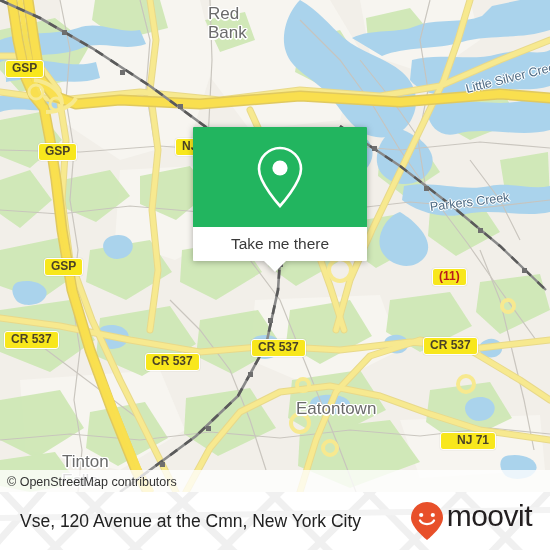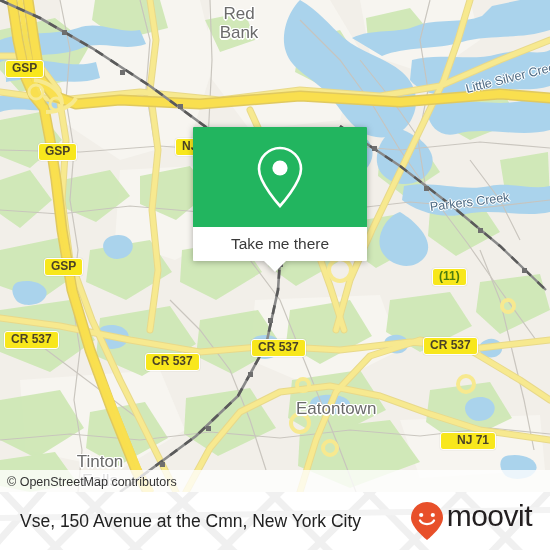--- a/index.html
+++ b/index.html
@@ -13,25 +13,25 @@
   .attrib-bar{position:absolute;left:0;bottom:0;width:550px;height:22px;
     background:rgba(255,255,255,0.78);}
   .attrib-text{position:absolute;left:7px;bottom:3px;font-size:12.5px;color:#333;
     font-family:"Liberation Sans",sans-serif;letter-spacing:0px;}
 
   
   .shield{position:absolute;background:#f8e71c;border:1.6px solid #fff;border-radius:3px;
     color:#4a4226;font-size:12px;font-weight:bold;padding:1px 6px 2px 6px;
     font-family:"Liberation Sans",sans-serif;white-space:nowrap;line-height:13px;
     box-shadow:0 0 0 0.5px rgba(0,0,0,0.06);}
-  .shield.paren{color:#4d7c0f;}
+  .shield.paren{color:#b91c1c;}
 
   
   .place{position:absolute;color:#6b6b6b;font-size:17px;font-family:"Liberation Sans",sans-serif;
-    text-align:center;line-height:19px;
+    text-align:left;line-height:19px;
     text-shadow:1.5px 0 0 #fff,-1.5px 0 0 #fff,0 1.5px 0 #fff,0 -1.5px 0 #fff,
                 1px 1px 0 #fff,-1px -1px 0 #fff,1px -1px 0 #fff,-1px 1px 0 #fff;}
   .water-label{position:absolute;color:#4f6b84;font-size:12.5px;
     font-family:"Liberation Sans",sans-serif;white-space:nowrap;
     text-shadow:1.2px 0 0 #fff,-1.2px 0 0 #fff,0 1.2px 0 #fff,0 -1.2px 0 #fff;}
 
   
   #popup{position:absolute;left:193px;top:127px;width:174px;}
   .popup-head{height:100px;background:#22b55f;display:flex;align-items:center;justify-content:center;
     border-radius:1px 1px 0 0;}
@@ -301,21 +301,21 @@
         <path d="M150,-20 L245,70"></path>
         <path d="M250,-20 L340,70"></path>
         <path d="M348,-20 L436,70"></path>
         <path d="M440,-20 L530,70"></path>
         <path d="M-10,-14 L70,70"></path>
       </g>
       <g stroke="#f3f3f3" stroke-width="6" fill="none">
         <path d="M0,26 L550,18"></path>
       </g>
     </svg>
-    <div class="footer-title">Vse, 150 Avenue at the Cmn, New York City</div>
+    <div class="footer-title">Vse, 120 Avenue at the Cmn, New York City</div>
     <div class="brand">
       <svg width="34" height="40" viewBox="0 0 34 40">
         <path d="M17 1 C8.2 1 1 8.2 1 17 C1 26.5 17 39 17 39 C17 39 33 26.5 33 17 C33 8.2 25.8 1 17 1 Z" fill="#e8502a"></path>
         <circle cx="11.2" cy="14" r="2.1" fill="#ffffff"></circle>
         <circle cx="22.8" cy="14" r="2.1" fill="#ffffff"></circle>
         <path d="M10 19.5 C12.5 24.2 21.5 24.2 24 19.5" fill="none" stroke="#ffffff" stroke-width="2.3" stroke-linecap="round"></path>
       </svg>
       <span class="brand-name">moovit</span>
     </div>
   </div>

